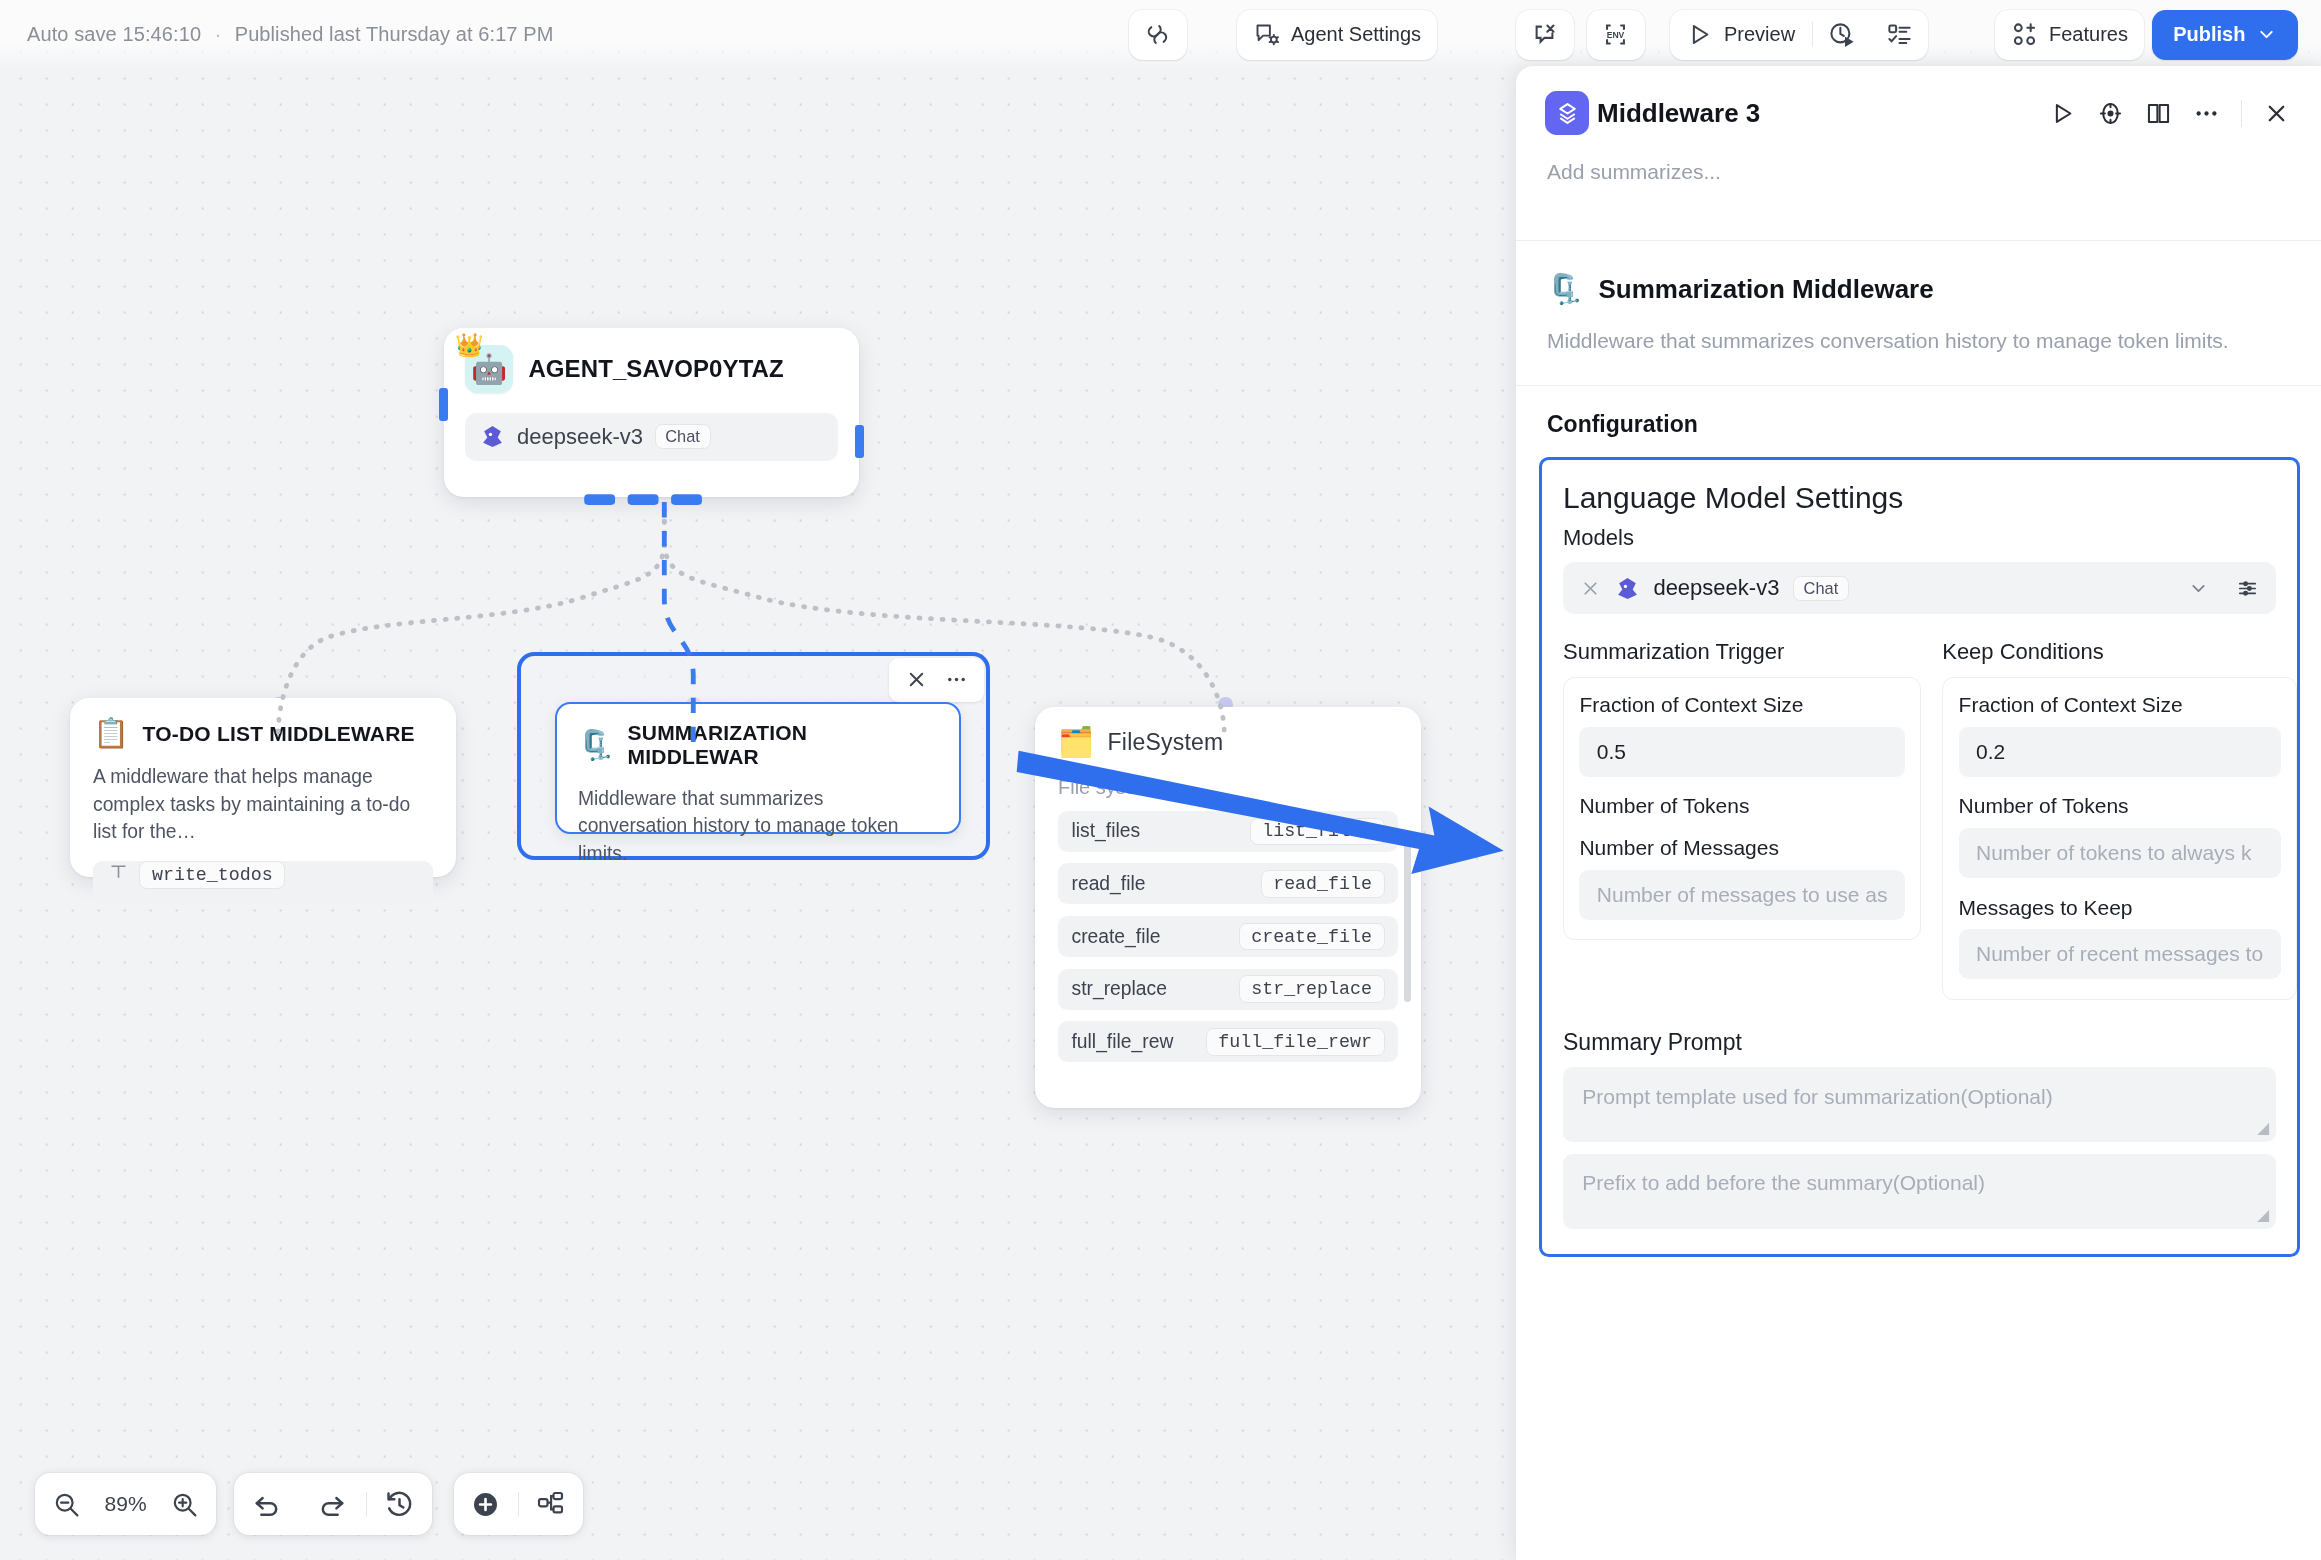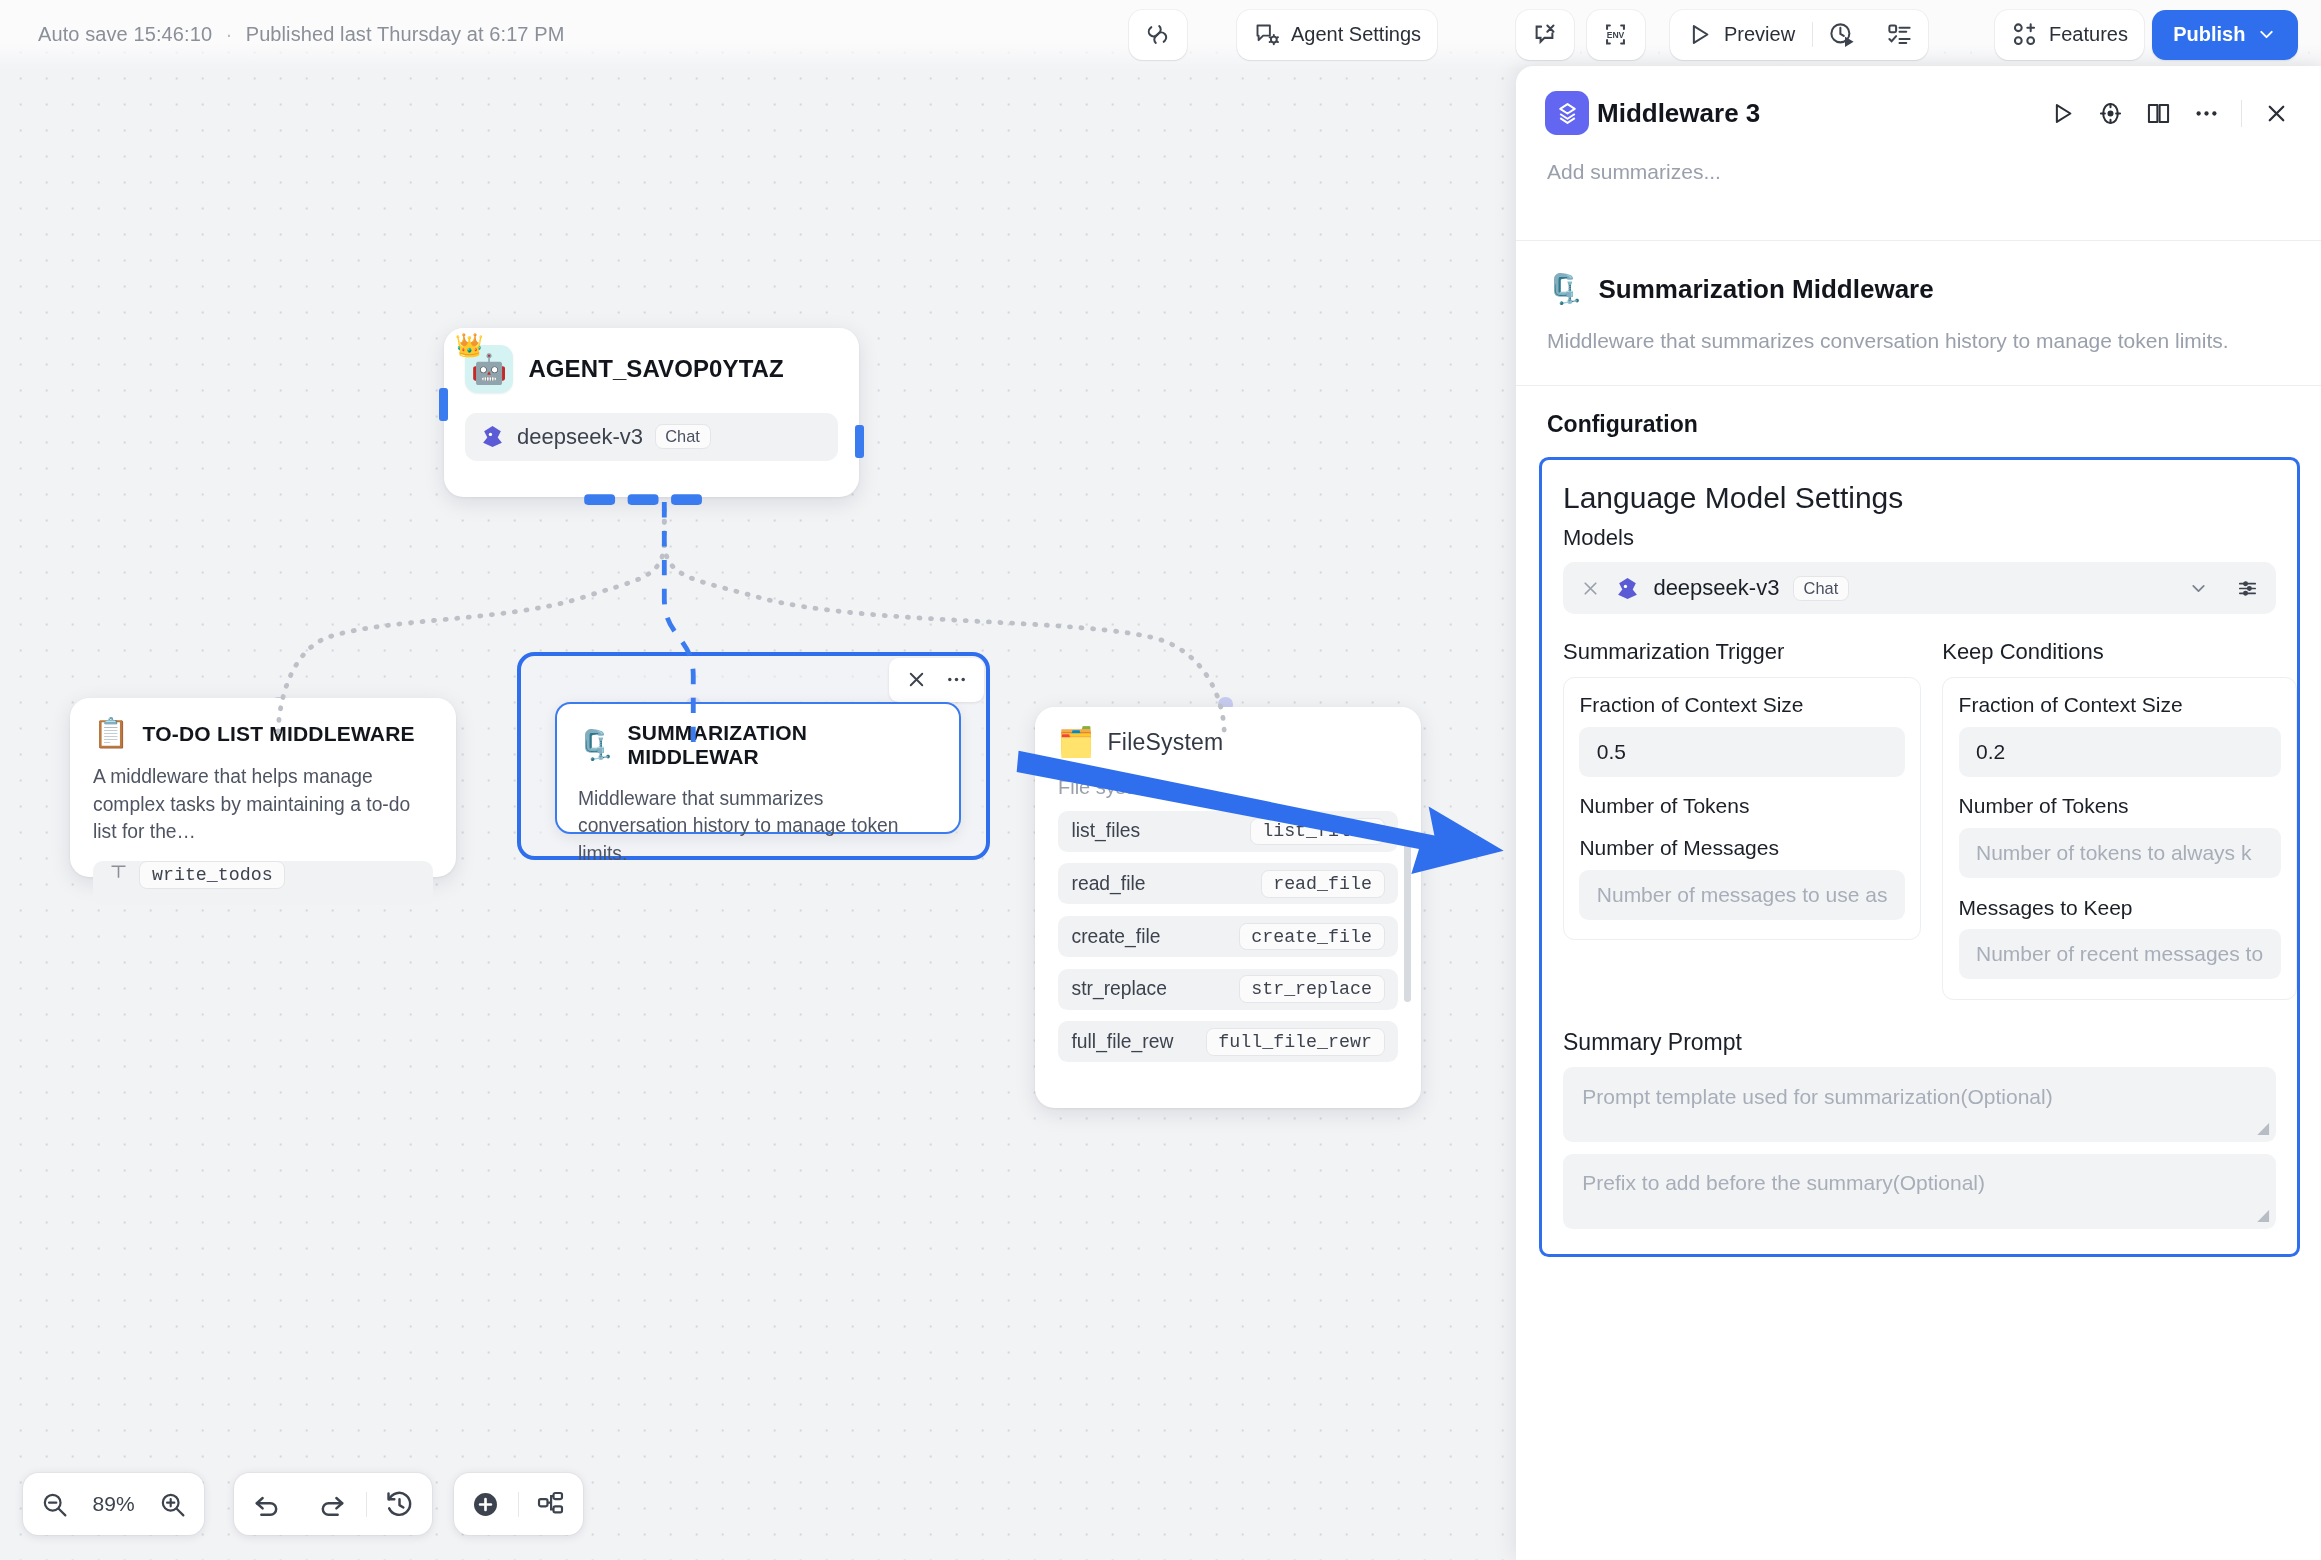--- a/index.html
+++ b/index.html
@@ -30,21 +30,21 @@
   
   #topbar {
     position: absolute; left: 0; top: 0; width: 2321px; height: 70px;
     background: linear-gradient(180deg,#fbfbfc 0%, #fbfbfc 62%, rgba(251,251,252,0.0) 100%);
     z-index: 40; pointer-events: none;
   }
   #topbar-inner { position: absolute; left:0; top:0; width:2321px; height:70px; pointer-events:auto;}
   .autosave {
     position: absolute; left: 27px; top: 23px;
     font-size: 20px; color: #8a8f98; letter-spacing: 0.1px;
-    display: flex; align-items: center; gap: 13.5px; white-space: nowrap; margin-left: 11px;
+    display: flex; align-items: center; gap: 13.5px; white-space: nowrap;
   }
   .autosave .dot { font-size: 19.3px; color:#b4b8c0; }
 
   .tb-group {
     position: absolute; top: 9.7px; height: 50px;
     background: #ffffff; border-radius: 13.5px;
     box-shadow: 0 1px 1.9px rgba(16,24,40,.07), 0 0 0 1px rgba(16,24,40,.045);
     display: flex; align-items: center;
   }
   .tb-btn {
@@ -322,21 +322,21 @@
           <span class="tool-pill">full_file_rewr</span>
         </div>
       </div>
     <div class="fs-scroll"></div>
   </div>
 
   <svg class="blue-arrow" width="502" height="154" viewBox="0 0 520 160">
     <path d="M4 8 L436 96 L430 66 L508 112 L412 136 L420 110 L2 30 Z" fill="#2f6fed"></path>
   </svg>
 
-  <div class="bt-group" style="left:23px;">
+  <div class="bt-group" style="left:35px;">
     <span class="bt-btn">
       <svg width="29" height="29" viewBox="0 0 24 24" fill="none" stroke="#3d434e" stroke-width="1.8" stroke-linecap="round">
           <circle cx="10.5" cy="10.5" r="6.5"></circle>
           <path d="M15.5 15.5 L21 21 M7.5 10.5 h6"></path>
         </svg>
     </span>
     <span class="zoomlevel">89%</span>
     <span class="bt-btn">
       <svg width="29" height="29" viewBox="0 0 24 24" fill="none" stroke="#3d434e" stroke-width="1.8" stroke-linecap="round">
           <circle cx="10.5" cy="10.5" r="6.5"></circle>

